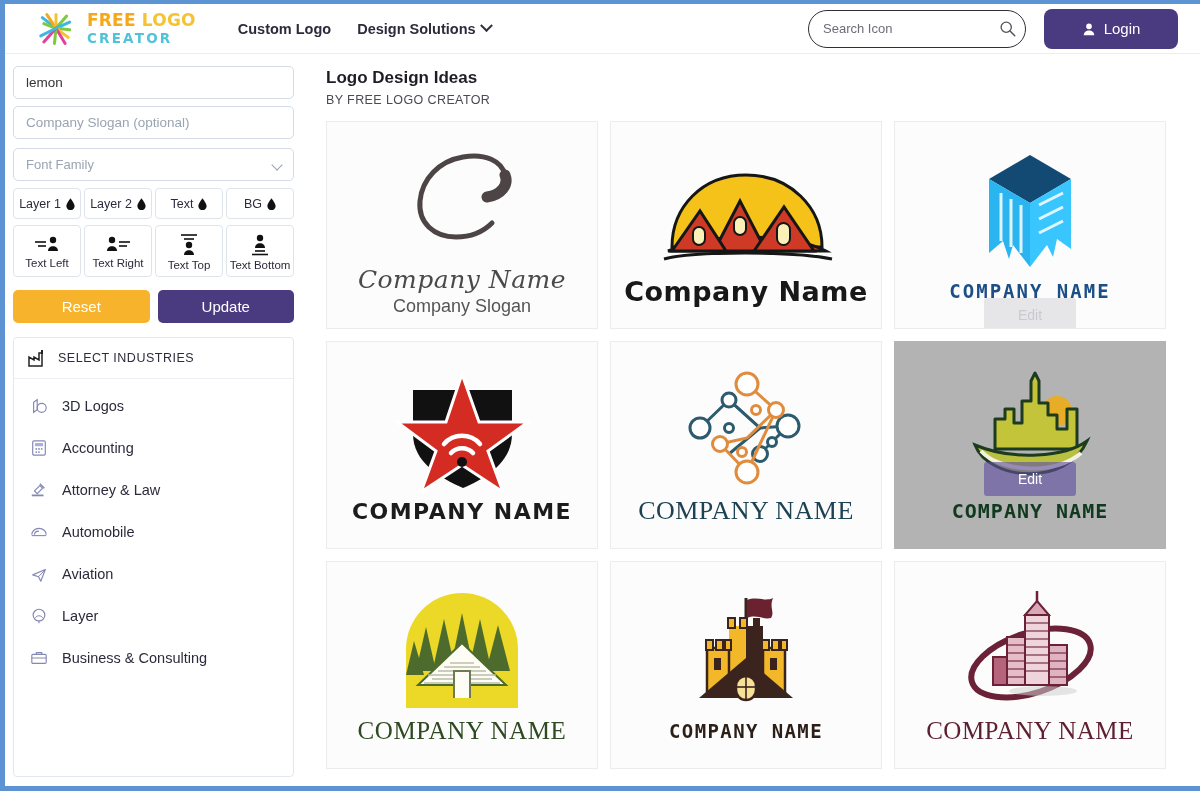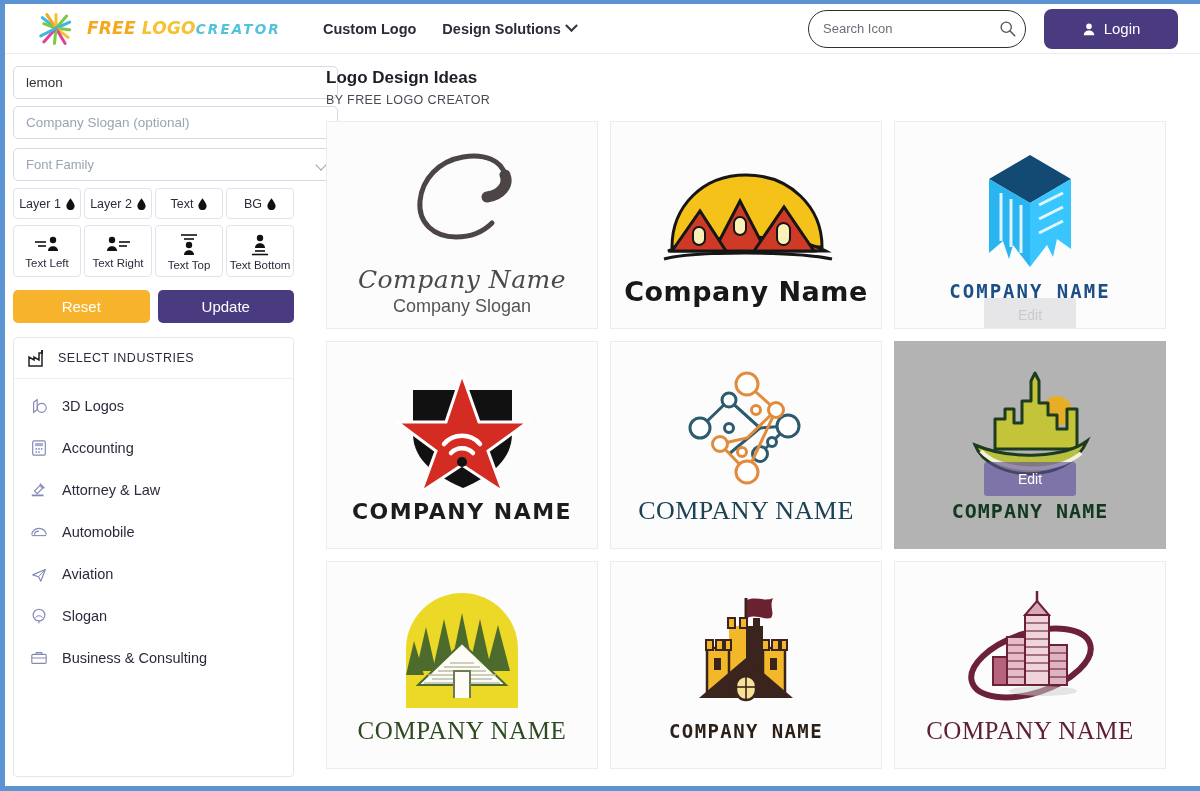--- a/index.html
+++ b/index.html
@@ -14,21 +14,21 @@
     overflow:hidden;
   }
 
   
   .header{
     height:50px;background:#ffffff;display:flex;align-items:center;
     padding:0 10px 0 28px;border-bottom:1px solid #e9eef5;position:relative;
   }
   .brand{display:flex;align-items:center;gap:8px;}
   .brand-mark{width:46px;height:38px;flex:0 0 46px;}
-  .brand-text{display:flex;flex-direction:row;line-height:1;font-style:italic;}
+  .brand-text{display:flex;flex-direction:column;line-height:1;}
   .brand-top{font-size:17px;font-weight:bold;letter-spacing:.2px;color:#f5a81c;font-family:"DejaVu Sans", sans-serif;}
   .brand-top .l2{color:#f5c332;}
   .brand-bot{font-size:13.5px;font-weight:bold;letter-spacing:2.2px;color:#4fc3d9;margin-top:3px;font-family:"DejaVu Sans", sans-serif;}
 
   .main-nav{display:flex;align-items:center;gap:26px;margin-left:42px;font-weight:bold;}
   .nav-item{font-size:14.5px;color:#2b2b3c;display:flex;align-items:center;gap:6px;cursor:pointer;white-space:nowrap;}
   .chev{display:inline-block;width:9px;height:9px;border-right:2px solid #33333f;border-bottom:2px solid #33333f;transform:rotate(45deg) translate(-2px,-2px);}
 
   .header-right{margin-left:auto;display:flex;align-items:center;gap:18px;padding-right:12px;}
   .search-box{
@@ -44,21 +44,21 @@
     font-family:"Liberation Sans", sans-serif;
   }
   .login-btn .pico{width:14px;height:14px;}
 
   
   .body-wrap{display:flex;height:737px;background:#ffffff;}
 
   
   .sidebar{width:297px;flex:0 0 297px;padding:12px 8px 0 8px;position:relative;background:#fff;}
   .field{
-    width:325px;height:33px;border:1px solid #d4dbe6;border-radius:5px;background:#fff;
+    width:281px;height:33px;border:1px solid #d4dbe6;border-radius:5px;background:#fff;
     display:flex;align-items:center;padding:0 12px;margin:0 auto 7px auto;
   }
   .field input{border:none;outline:none;width:100%;font-size:13.5px;color:#333;background:transparent;font-family:"Liberation Sans", sans-serif;}
   .field input::placeholder{color:#9aa4b2;}
   .select-field{position:relative;margin-top:9px;}
   .select-field .lbl{font-size:13px;color:#9aa4b2;}
   .select-field .dchev{position:absolute;right:12px;top:12px;width:8px;height:8px;border-right:1.6px solid #9aa4b2;border-bottom:1.6px solid #9aa4b2;transform:rotate(45deg);}
 
   .btn-row{display:flex;gap:3px;width:281px;margin:3px auto 4px auto;}
   .pill{
@@ -311,21 +311,21 @@
                 <line x1="9.5" y1="13" x2="17" y2="5" stroke="#6f74a8" stroke-width="1.1"></line>
               </svg>
             <span class="nm">Aviation</span>
           </li>
           <li class="ind-item">
             <svg class="ico" viewBox="0 0 20 20">
                 <circle cx="10" cy="9" r="6.5" fill="none" stroke="#6f74a8" stroke-width="1.3"></circle>
                 <path d="M6 12c1.5-3 6.5-3 8 0" fill="none" stroke="#6f74a8" stroke-width="1.1"></path>
                 <line x1="10" y1="15.5" x2="10" y2="18" stroke="#6f74a8" stroke-width="1.3"></line>
               </svg>
-            <span class="nm">Slogan</span>
+            <span class="nm">Layer</span>
           </li>
           <li class="ind-item">
             <svg class="ico" viewBox="0 0 20 20">
                 <rect x="2" y="6" width="16" height="10" rx="1.3" fill="none" stroke="#6f74a8" stroke-width="1.3"></rect>
                 <path d="M7 6V4h6v2" fill="none" stroke="#6f74a8" stroke-width="1.3"></path>
                 <line x1="2" y1="10" x2="18" y2="10" stroke="#6f74a8" stroke-width="1.1"></line>
               </svg>
             <span class="nm">Business &amp; Consulting</span>
           </li>
         </ul>

